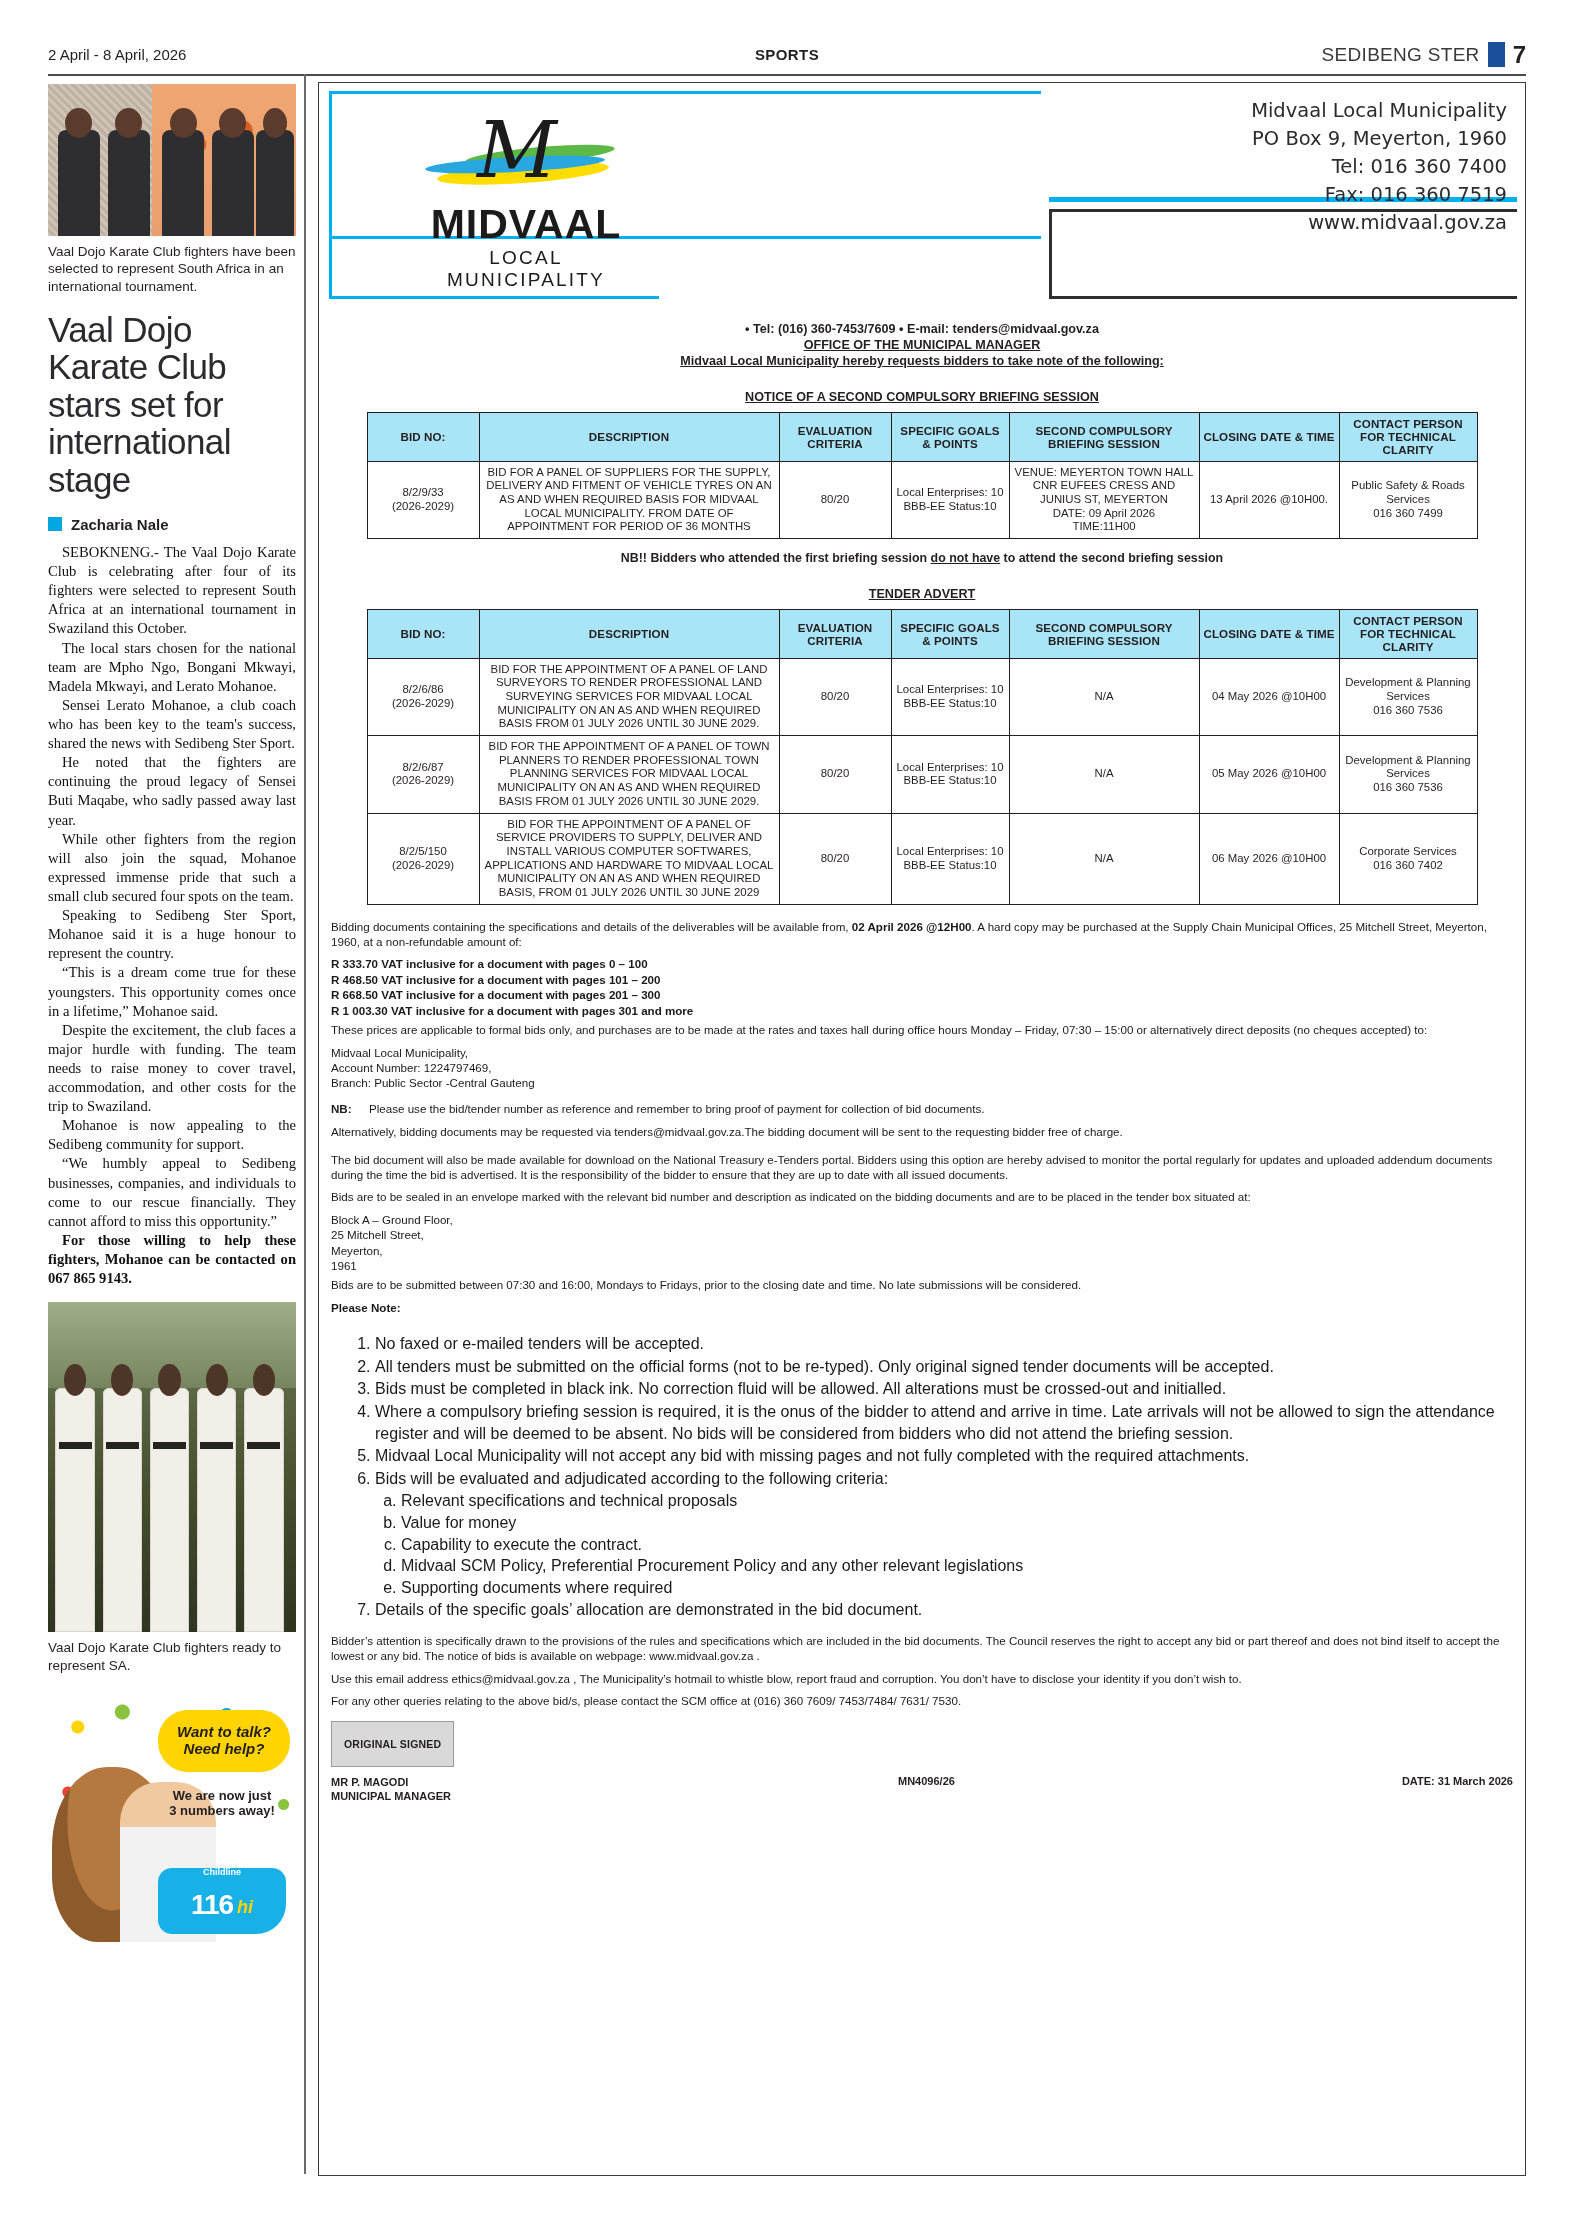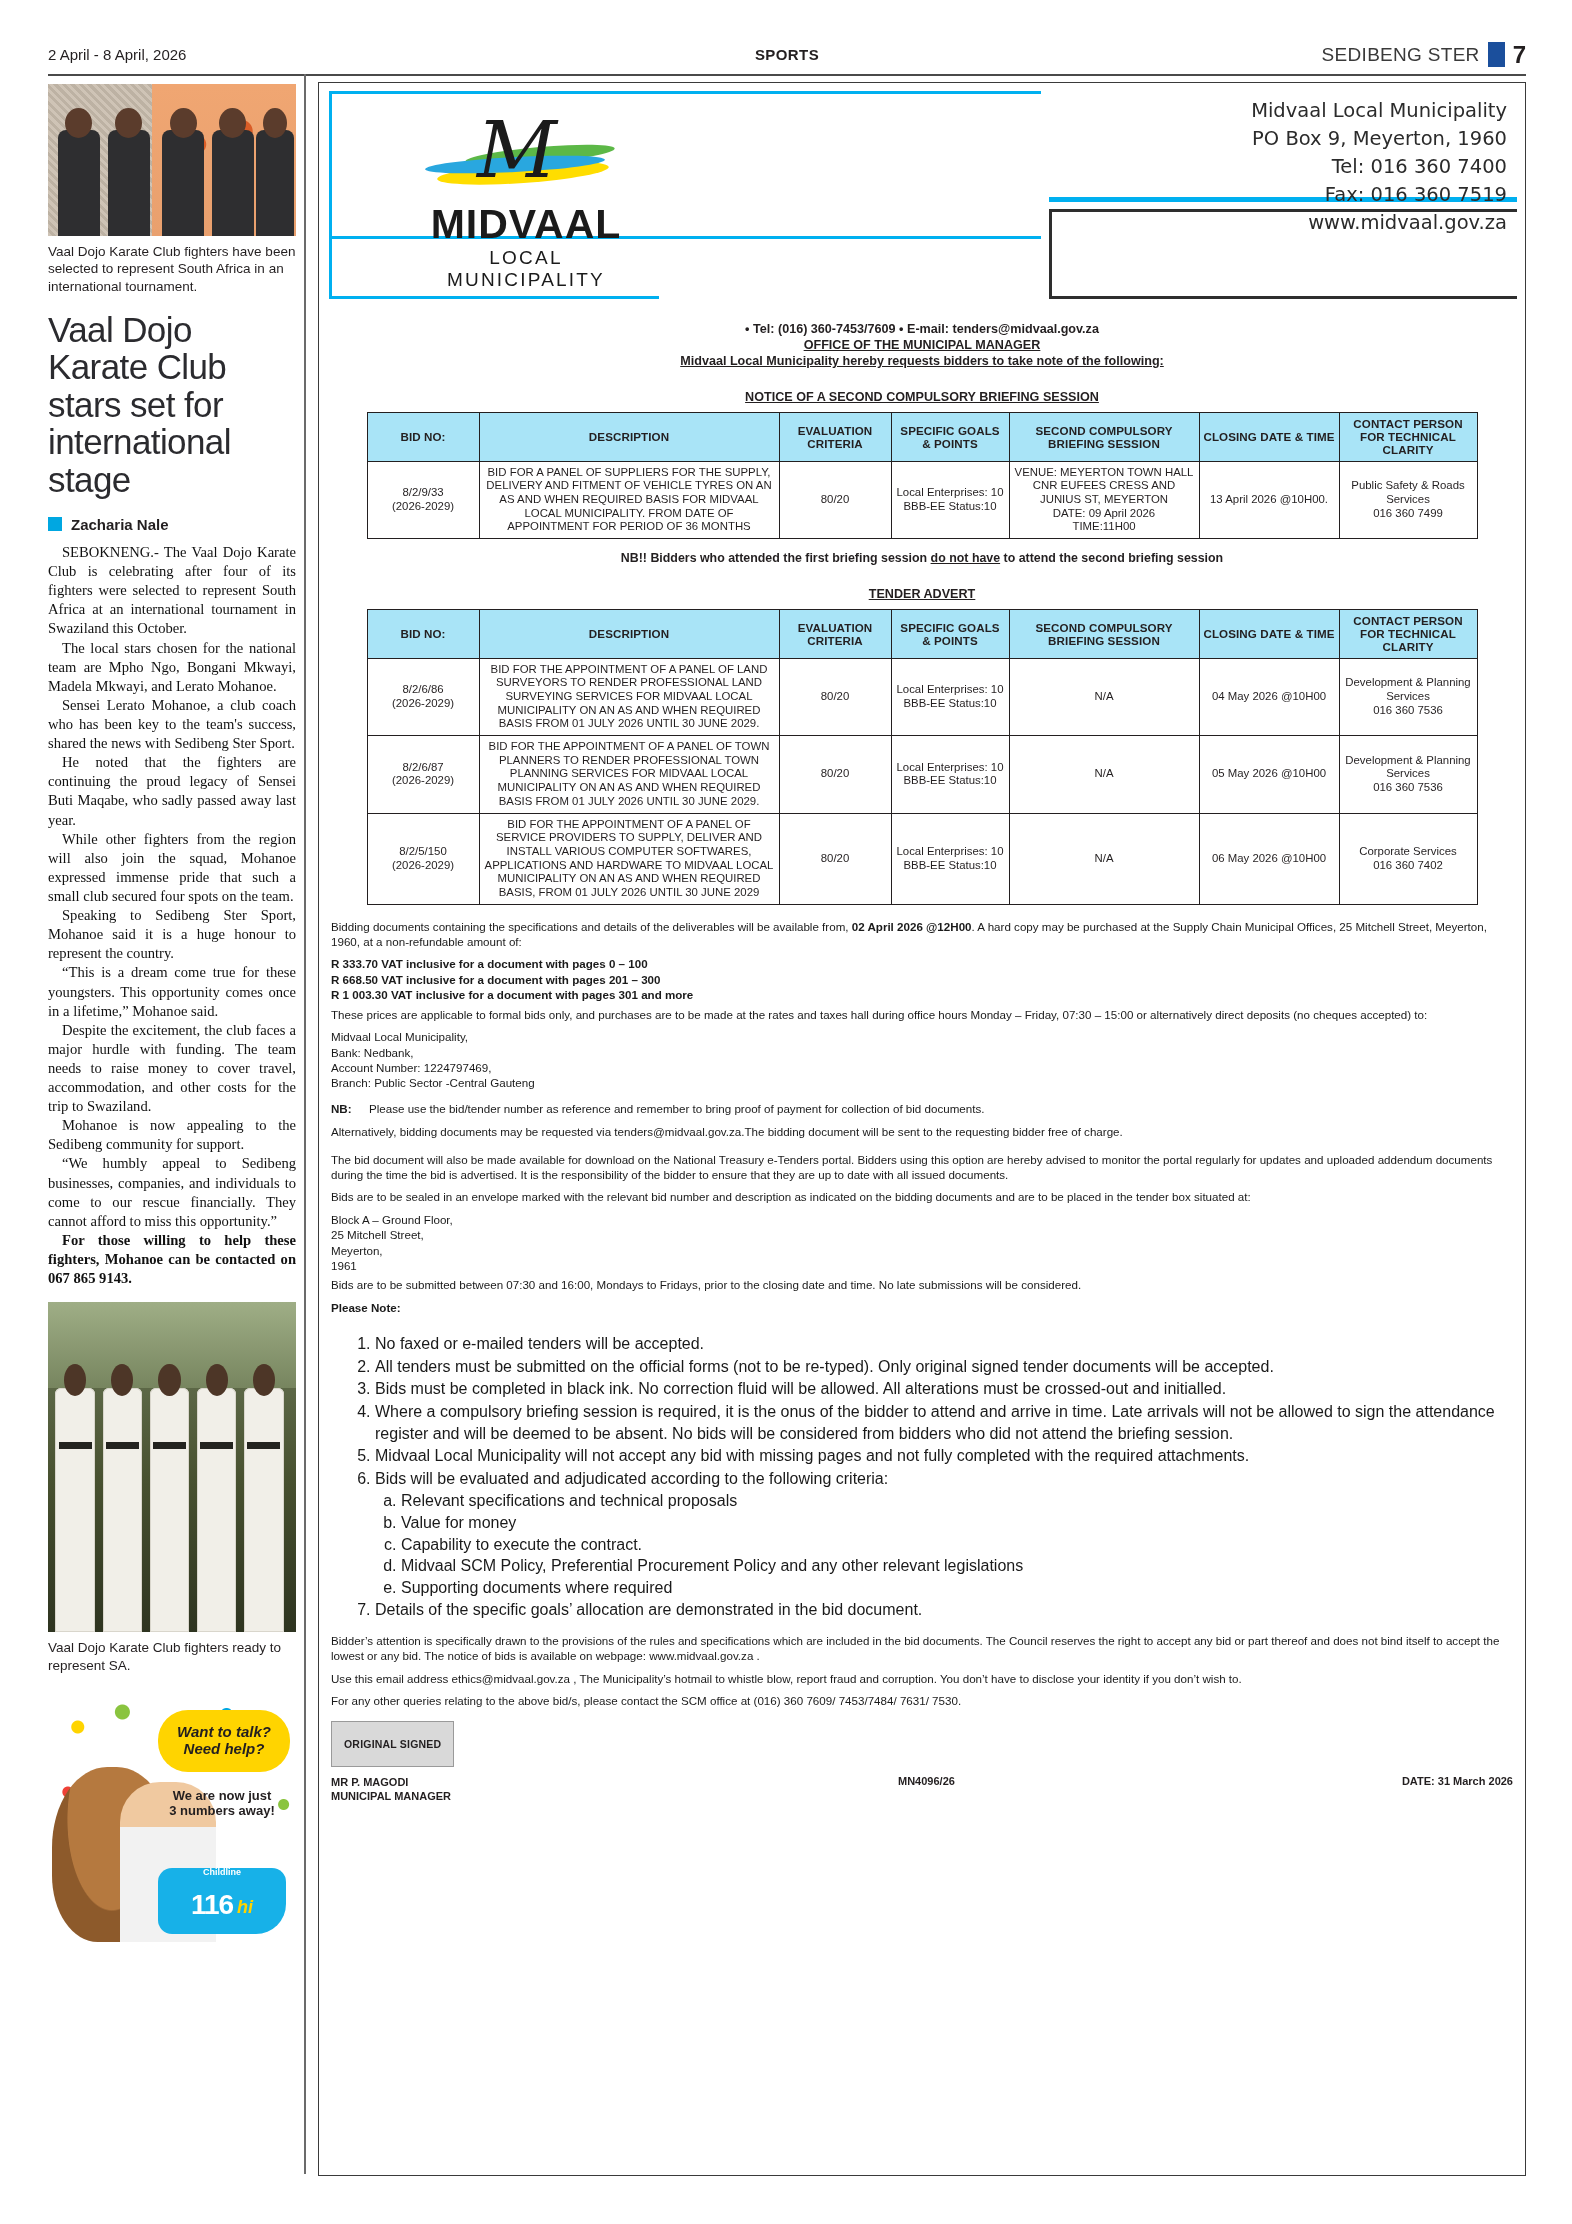--- a/index.html
+++ b/index.html
@@ -351,27 +351,27 @@
         <td>06 May 2026 @10H00</td>
         <td class="pre">Corporate Services<br>016 360 7402</td>
       </tr>
     </tbody>
   </table>
 
   <div class="body-notes">
     <p><span>Bidding documents containing the specifications and details of the deliverables will be available from, </span><b>02 April 2026 @12H00</b><span>. A hard copy may be purchased at the Supply Chain Municipal Offices, 25 Mitchell Street, Meyerton, 1960, at a non-refundable amount of:</span></p>
 
     <p class="rate-line" style="margin:0">R 333.70 VAT inclusive for a document with pages     0 – 100</p>
+    <p class="rate-line" style="margin:0">R 468.50 VAT inclusive for a document with pages 101 – 200</p>
     <p class="rate-line" style="margin:0">R 668.50 VAT inclusive for a document with pages 201 – 300</p>
     <p class="rate-line" style="margin:0 0 4px 0">R 1 003.30 VAT inclusive for a document with pages 301 and more</p>
 
     <p>These prices are applicable to formal bids only, and purchases are to be made at the rates and taxes hall during office hours Monday – Friday, 07:30 – 15:00 or alternatively direct deposits (no cheques accepted) to:</p>
 
     <p class="indent1" style="margin:0">Midvaal Local Municipality,</p>
-    <p class="indent1" style="margin:0">Bank: Nedbank,</p>
     <p class="indent1" style="margin:0">Account Number: 1224797469,</p>
     <p class="indent1" style="margin:0 0 10px 0">Branch: Public Sector -Central Gauteng</p>
 
     <p style="display:flex; gap:12px; margin:0 0 8px 0">
       <b style="min-width:26px">NB:</b>
       <span>Please use the bid/tender number as reference and remember to bring proof of payment for collection of bid documents.</span>
     </p>
     <p class="indent1" style="margin:0 0 12px 0">Alternatively, bidding documents may be requested via tenders@midvaal.gov.za.The bidding document will be sent to the requesting bidder free of charge.</p>
 
     <p class="indent1">The bid document will also be made available for download on the National Treasury e-Tenders portal. Bidders using this option are hereby advised to monitor the portal regularly for updates and uploaded addendum documents during the time the bid is advertised. It is the responsibility of the bidder to ensure that they are up to date with all issued documents.</p>

